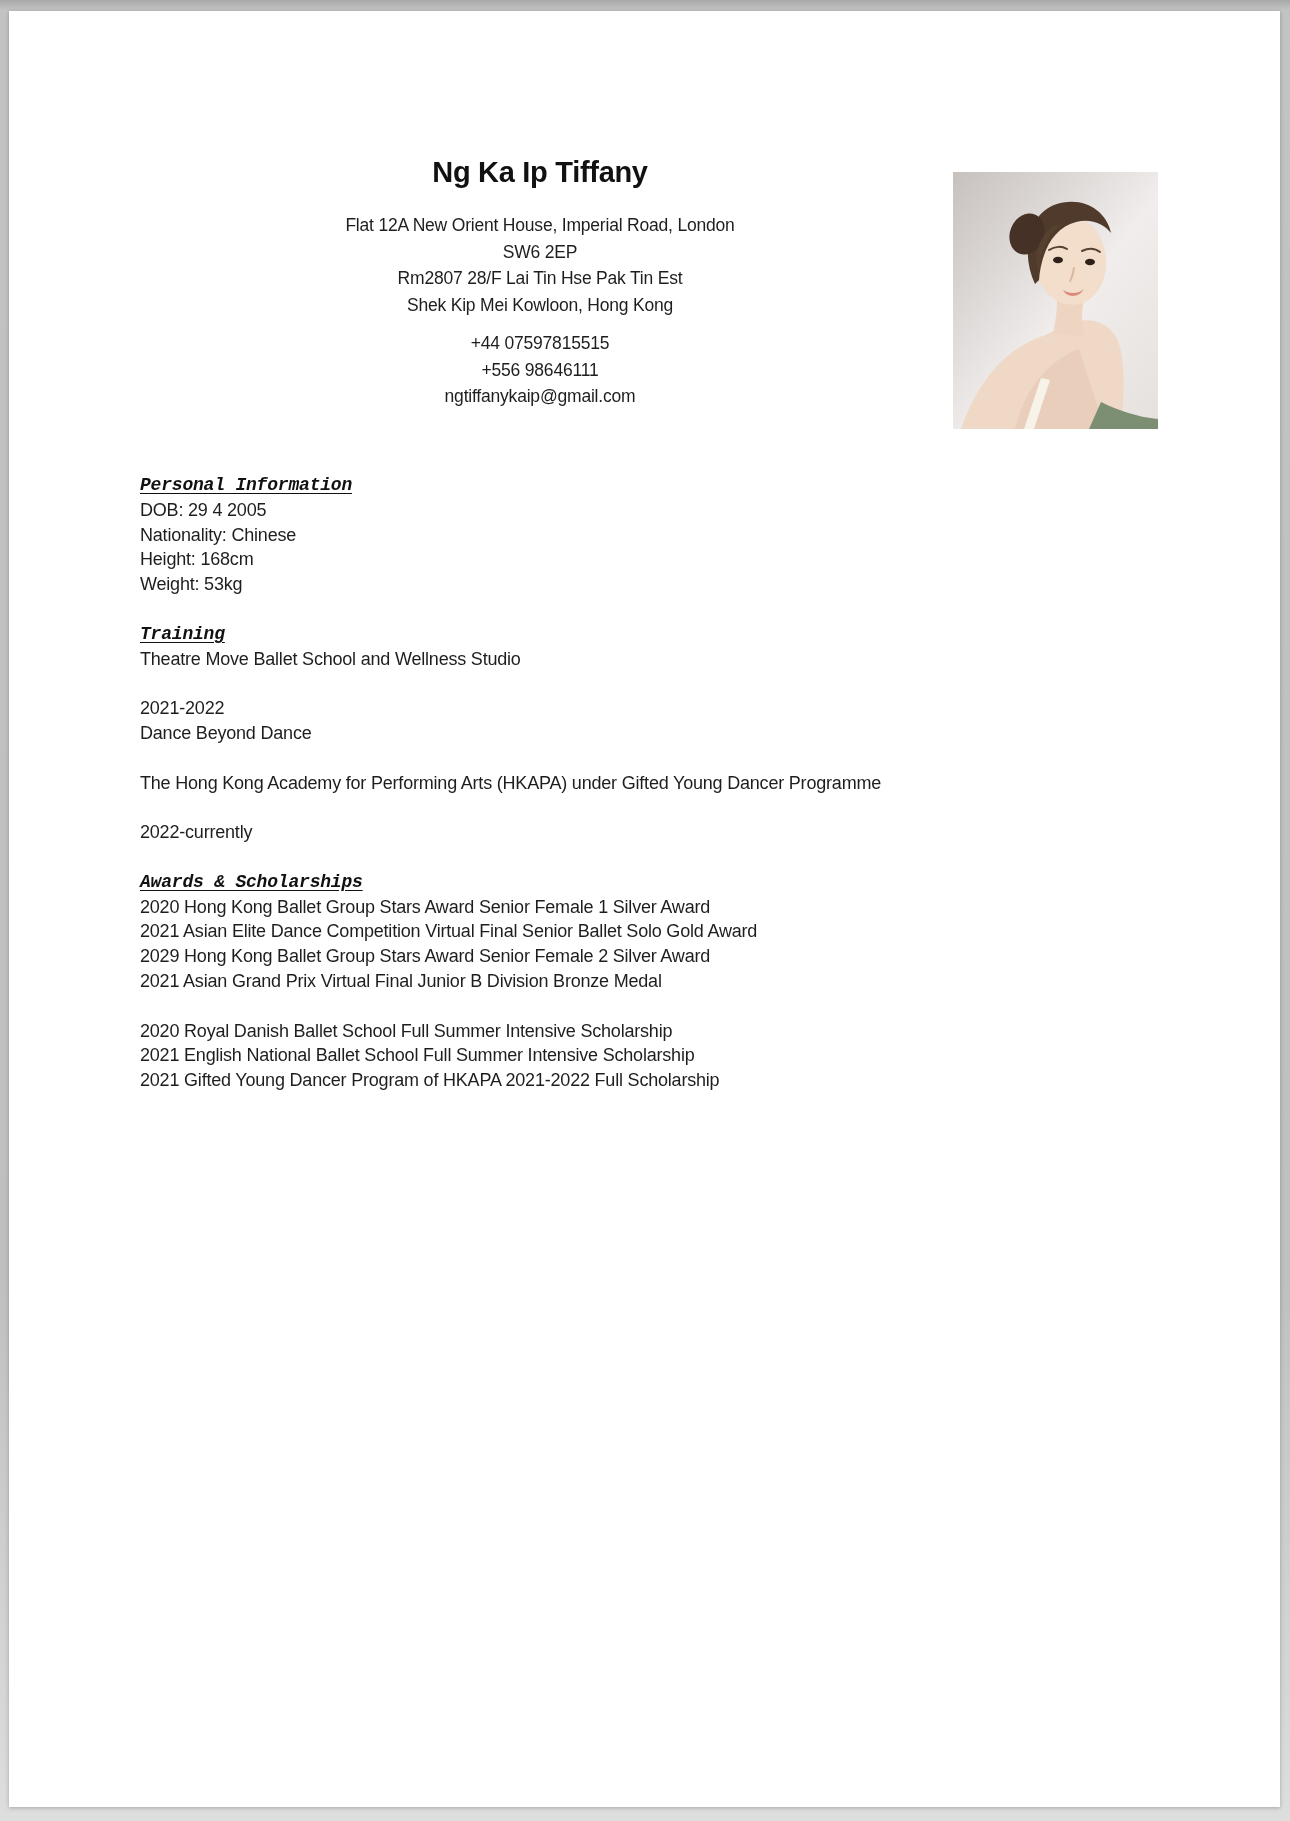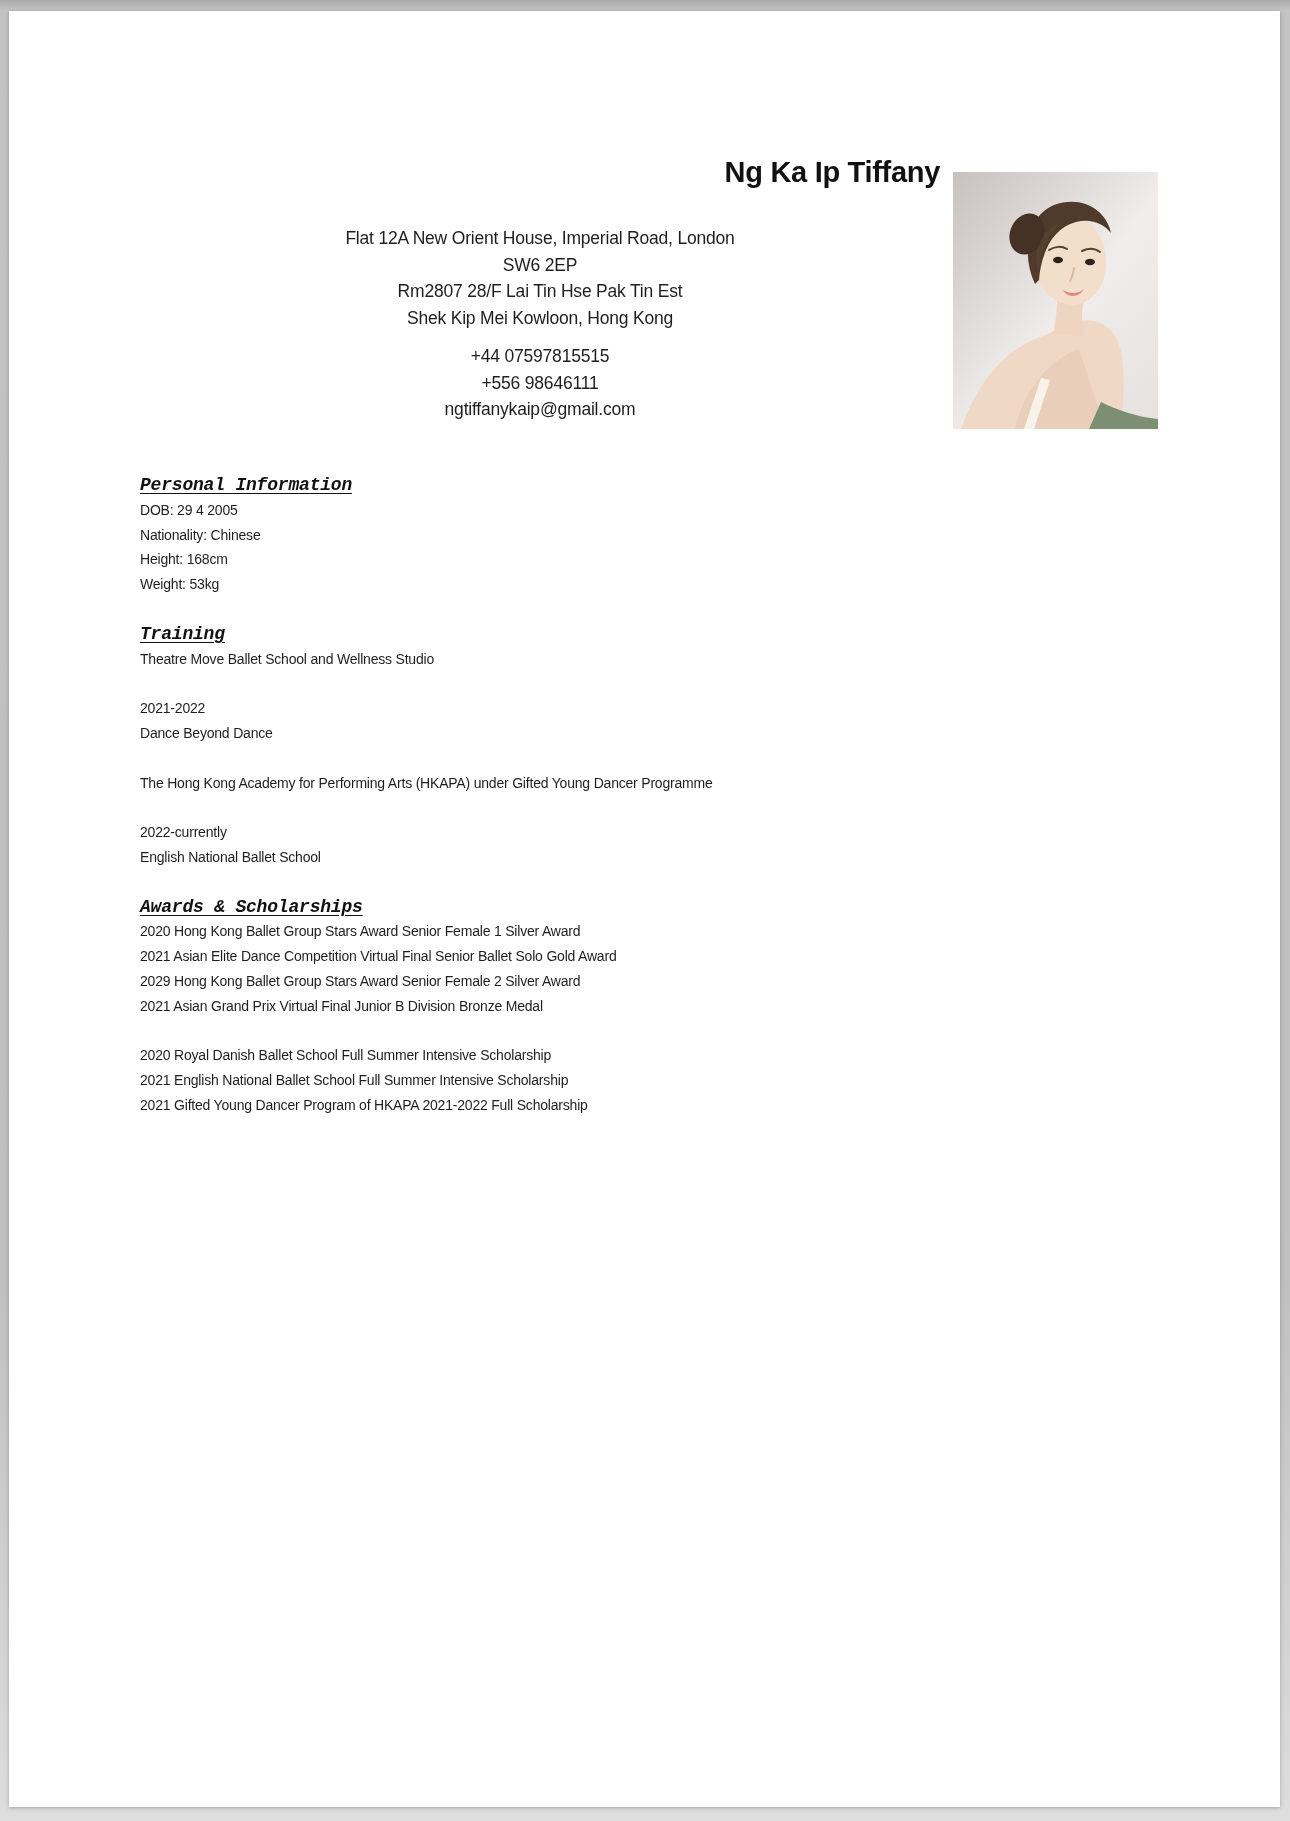--- a/index.html
+++ b/index.html
@@ -29,24 +29,23 @@
     left: 131px;
     top: 141px;
     width: 800px;
     text-align: center;
     color: #1e1e1e;
   }
   .doc-title {
     font-size: 29px;
     font-weight: bold;
     line-height: 40px;
-    margin: 0 0 33px 0;
+    margin: 0 0 20px 0;
     letter-spacing: -0.3px;
     color: #111111;
-    text-align: right;
   }
   .addr-line, .contact-line {
     font-size: 17.5px;
     line-height: 26.5px;
     letter-spacing: -0.2px;
     min-height: 26.5px;
   }
   .contact-block { margin-top: 12px; }
 
   .photo-frame {
@@ -74,21 +73,21 @@
     font-style: italic;
     text-decoration: underline;
     text-underline-offset: 3px;
     line-height: 24.8px;
     min-height: 24.8px;
     letter-spacing: -0.2px;
     color: #111111;
     font-family: Liberation Mono, monospace;
   }
   .line {
-    font-size: 14px;
+    font-size: 18px;
     line-height: 24.8px;
     min-height: 24.8px;
     letter-spacing: -0.2px;
   }
   .blank { min-height: 24.8px; }
 </style>
 </head>
 <body>
 
 <div class="canvas">
@@ -162,21 +161,20 @@
       <div class="section">
         <div class="section-title">Training</div>
         <div class="line">Theatre Move Ballet School and Wellness Studio</div>
         <div class="line blank"></div>
         <div class="line">2021-2022</div>
         <div class="line">Dance Beyond Dance</div>
         <div class="line blank"></div>
         <div class="line">The Hong Kong Academy for Performing Arts (HKAPA) under Gifted Young Dancer Programme</div>
         <div class="line blank"></div>
         <div class="line">2022-currently</div>
-        <div class="line">English National Ballet School</div>
       </div>
 
       <div class="section">
         <div class="section-title">Awards &amp; Scholarships</div>
         <div class="line">2020 Hong Kong Ballet Group Stars Award Senior Female 1 Silver Award</div>
         <div class="line">2021 Asian Elite Dance Competition Virtual Final Senior Ballet Solo Gold Award</div>
         <div class="line">2029 Hong Kong Ballet Group Stars Award Senior Female 2 Silver Award</div>
         <div class="line">2021 Asian Grand Prix Virtual Final Junior B Division Bronze Medal</div>
         <div class="line blank"></div>
         <div class="line">2020 Royal Danish Ballet School Full Summer Intensive Scholarship</div>

